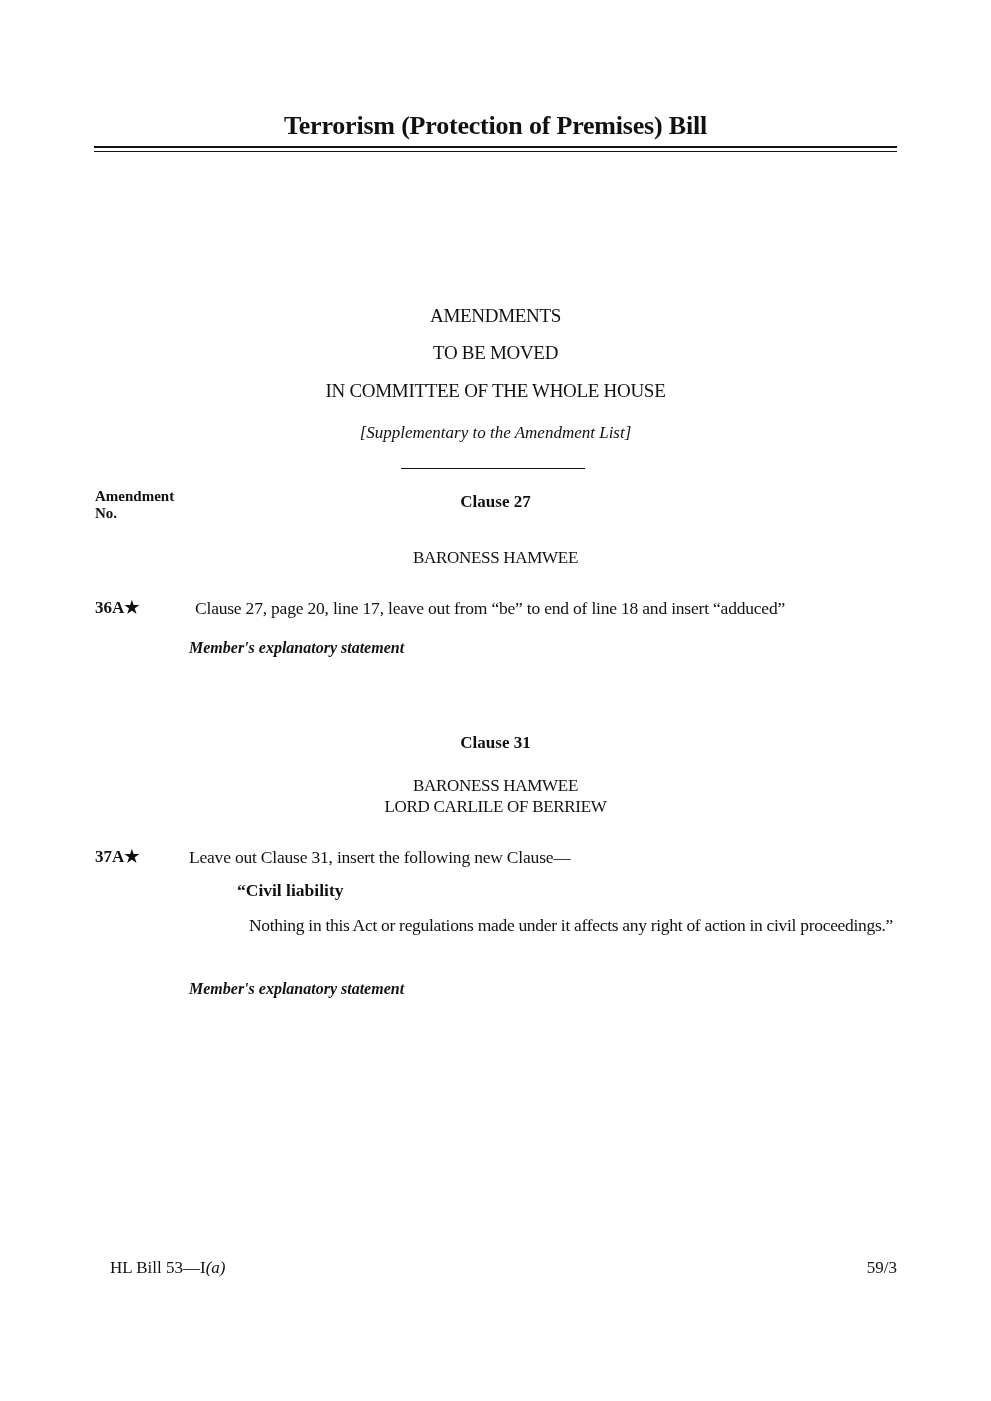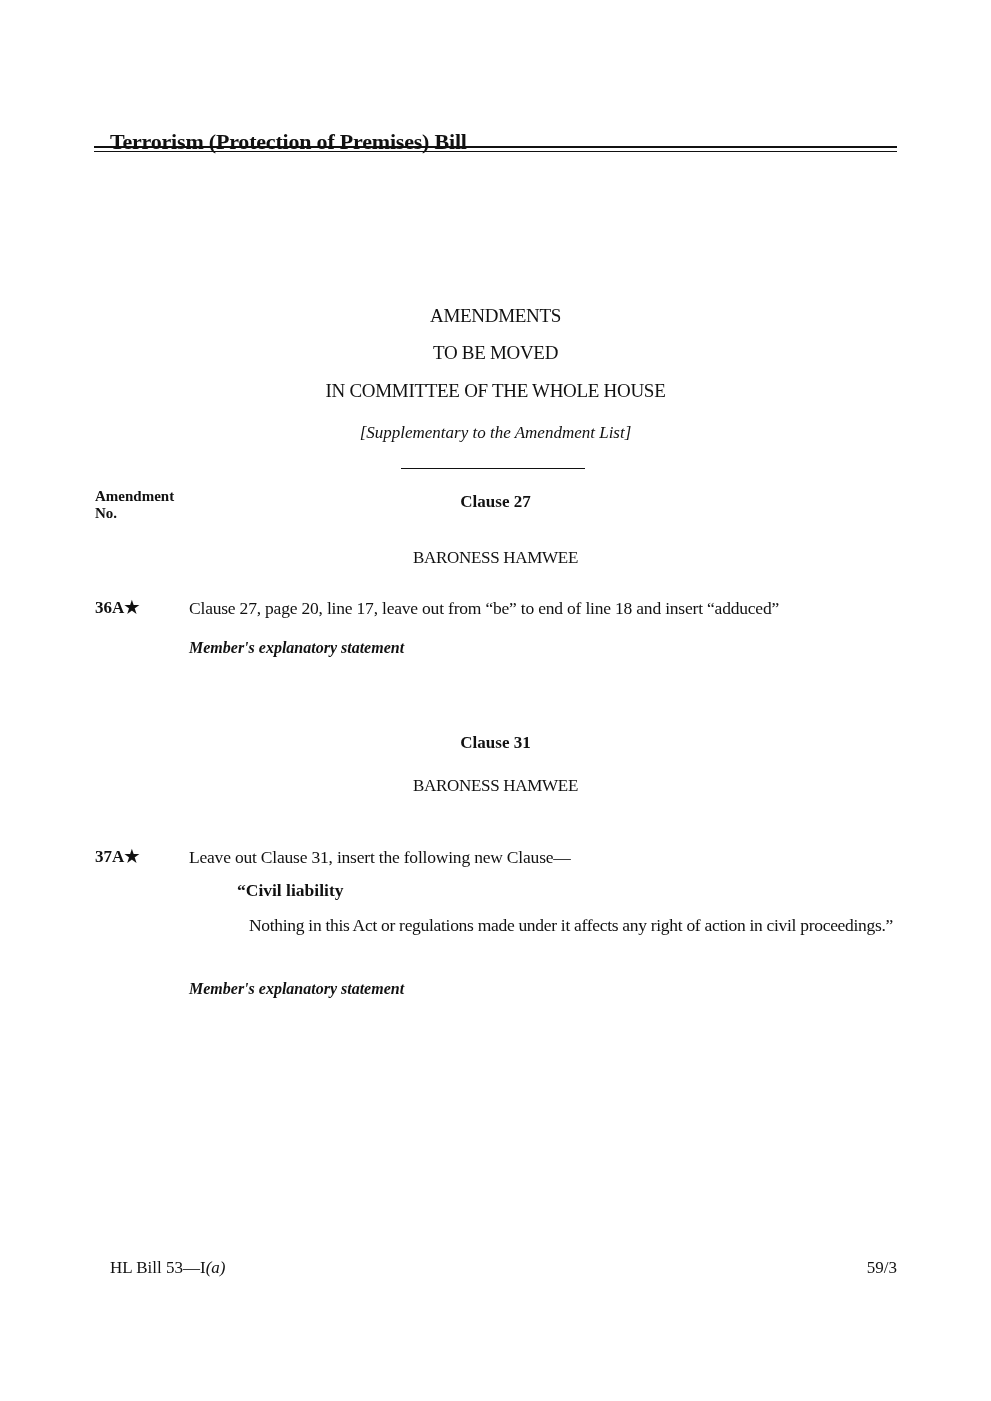--- a/index.html
+++ b/index.html
@@ -13,25 +13,25 @@
       position: relative;
       font-family: "Liberation Serif", "DejaVu Serif", serif;
       color: #111111;
       overflow: hidden;
     }
     .page-title {
       position: absolute;
       left: 94px;
       width: 803px;
       top: 106px;
-      text-align: left;
-      font-size: 22px;
+      text-align: center;
+      font-size: 26px;
       font-weight: bold;
       letter-spacing: -0.2px;
-      margin: 16px;
+      margin: 0;
       line-height: 40px;
     }
     .rule-thick {
       position: absolute;
       left: 94px;
       width: 803px;
       top: 146px;
       height: 2px;
       background: #111;
     }
@@ -167,29 +167,30 @@
   <div>Amendment</div>
   <div>No.</div>
 </div>
 
 <div class="clause-heading" style="top:491px;">Clause 27</div>
 <div class="member-names" style="top:547px;">
   <div>BARONESS HAMWEE</div>
 </div>
 
 <div class="amend-num" style="top:597px;">36A★</div>
-<div class="amend-text" style="top:597px;">Clause 27, page 20, line 17, leave out from “be” to end of line 18 and insert “adduced”</div>
+<div class="amend-text" style="top:597px;margin-left:6px;">Clause 27, page 20, line 17, leave out from “be” to end of line 18 and insert “adduced”</div>
 
 <div class="explan" style="top:637px;">
   <span class="explan-heading">Member's explanatory statement</span>
 </div>
 
 <div class="clause-heading" style="top:732px;">Clause 31</div>
 <div class="member-names" style="top:775px;">
   <div>BARONESS HAMWEE</div>
+  <div>LORD CARLILE OF BERRIEW</div>
 </div>
 
 <div class="amend-num" style="top:846px;">37A★</div>
 <div class="amend-text" style="top:846px;">Leave out Clause 31, insert the following new Clause—</div>
 
 <div class="new-clause-title">“Civil liability</div>
 <div class="new-clause-body">Nothing in this Act or regulations made under it affects any right of action in civil proceedings.”</div>
 
 <div class="explan" style="top:978px;">
   <span class="explan-heading">Member's explanatory statement</span>

